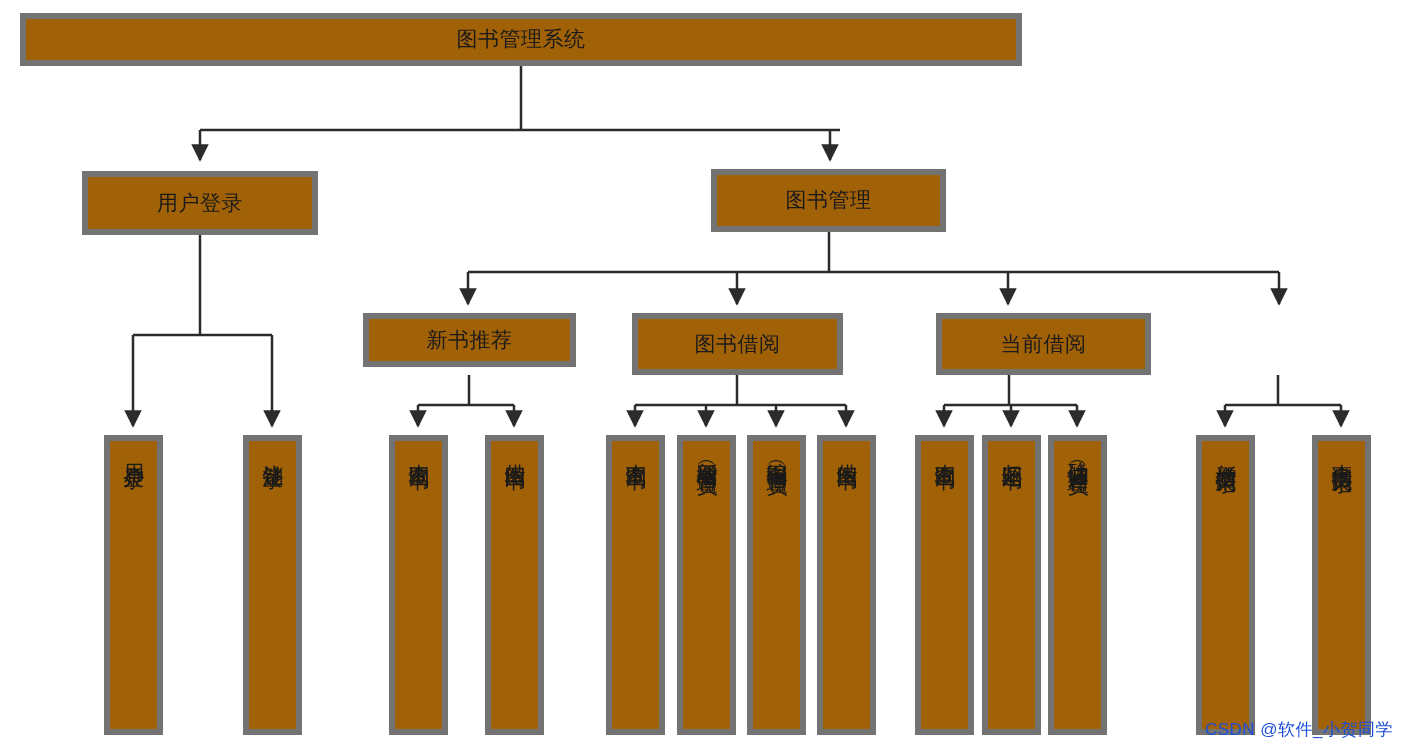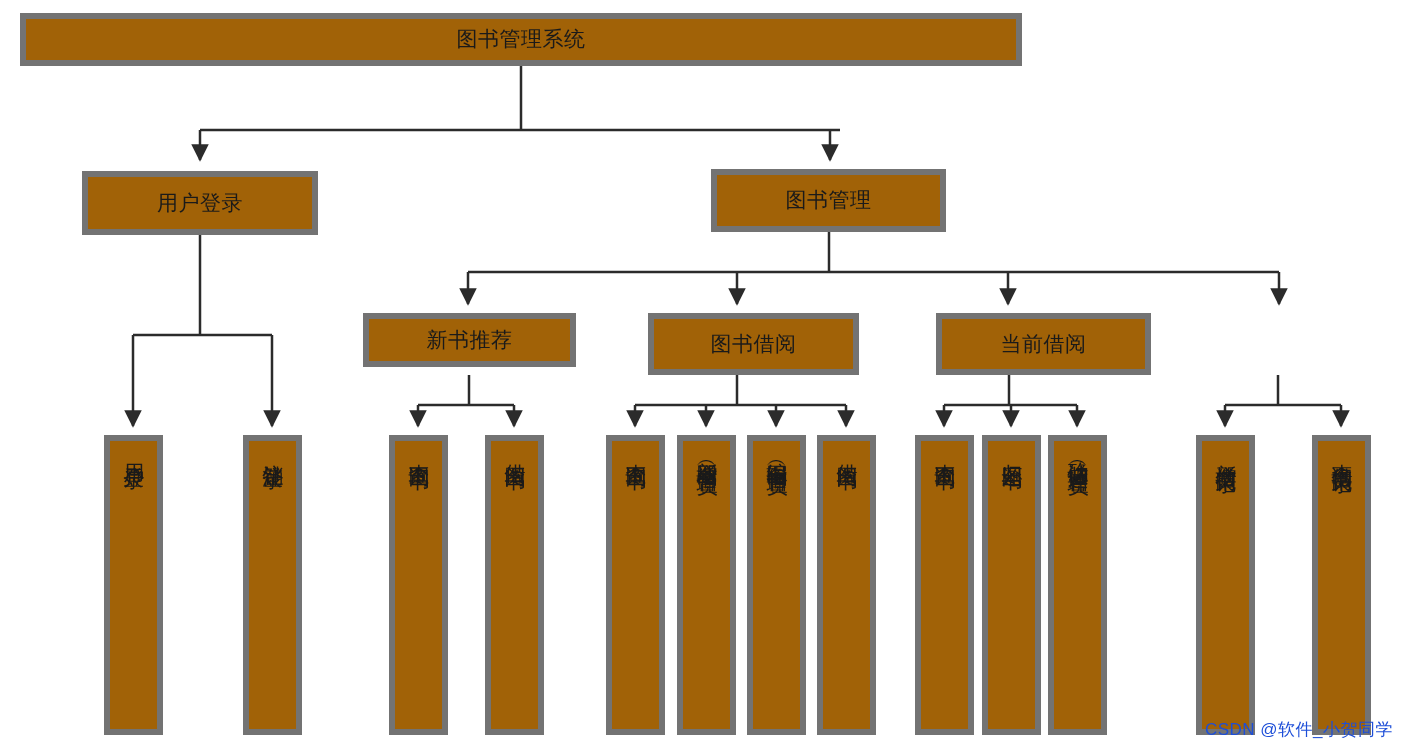--- a/index.html
+++ b/index.html
@@ -136,21 +136,21 @@
   </div>
 
   <div class="node" style="left:711px; top:169px; width:235px; height:63px;">
     <span class="node-label">图书管理</span>
   </div>
 
   <div class="node" style="left:363px; top:313px; width:213px; height:54px;">
     <span class="node-label">新书推荐</span>
   </div>
 
-  <div class="node" style="left:648px; top:313px; width:211px; height:62px;">
+  <div class="node" style="left:632px; top:313px; width:211px; height:62px;">
     <span class="node-label">图书借阅</span>
   </div>
 
   <div class="node" style="left:902px; top:313px; width:215px; height:62px;margin-left:34px;">
     <span class="node-label">当前借阅</span>
   </div>
 
 
   <div class="node vertical" style="left:104px; top:435px; width:59px; height:300px;">
     <span class="node-label">用户登录</span>

